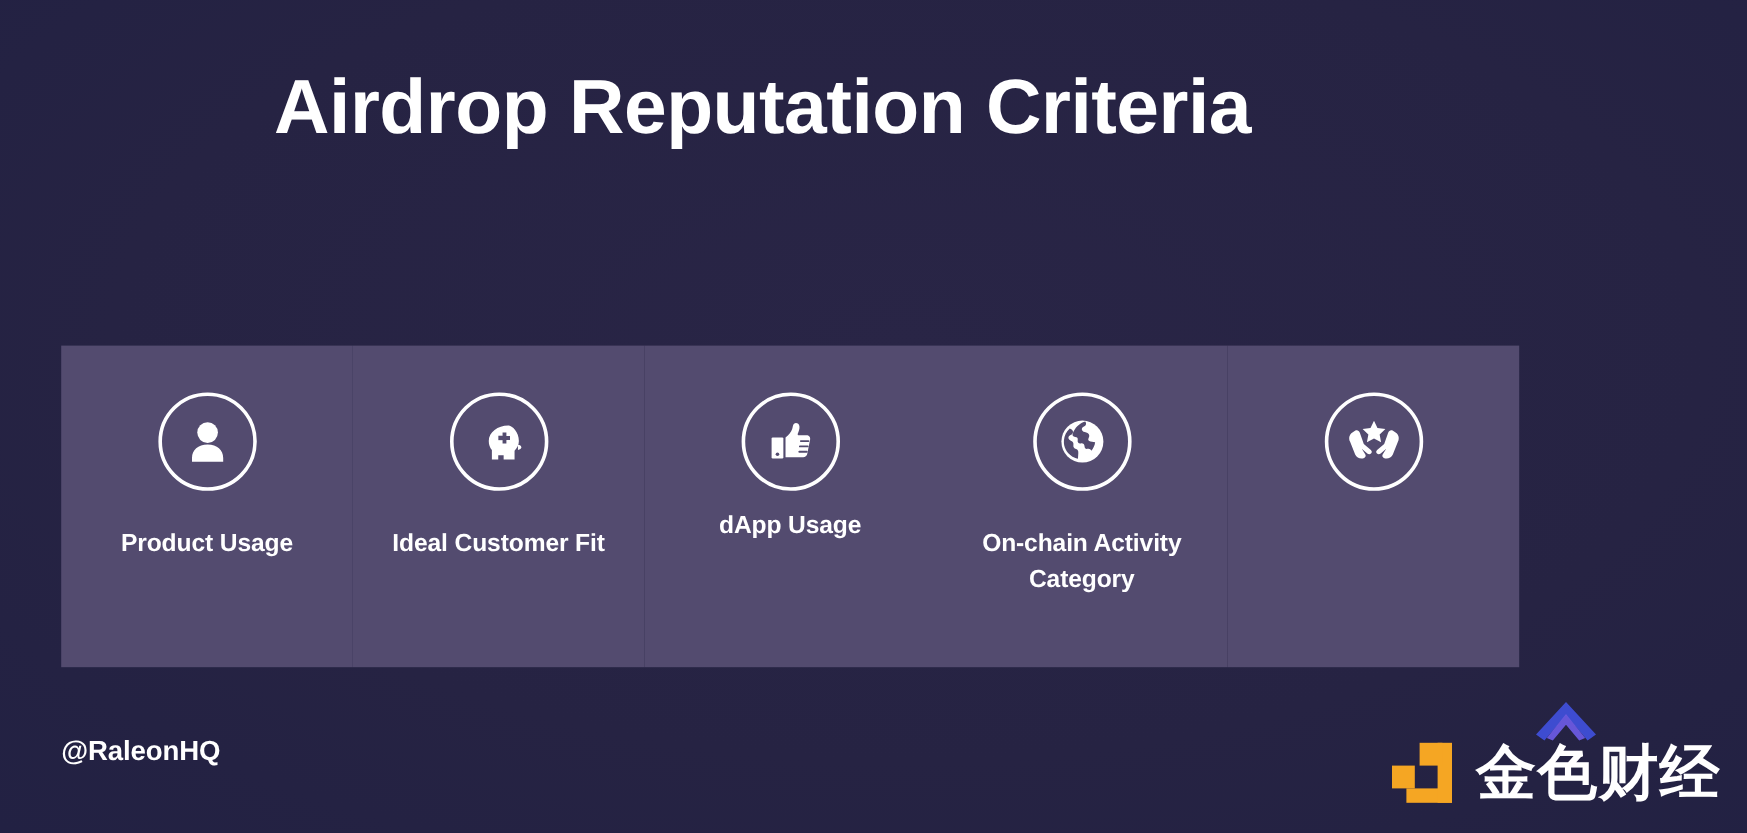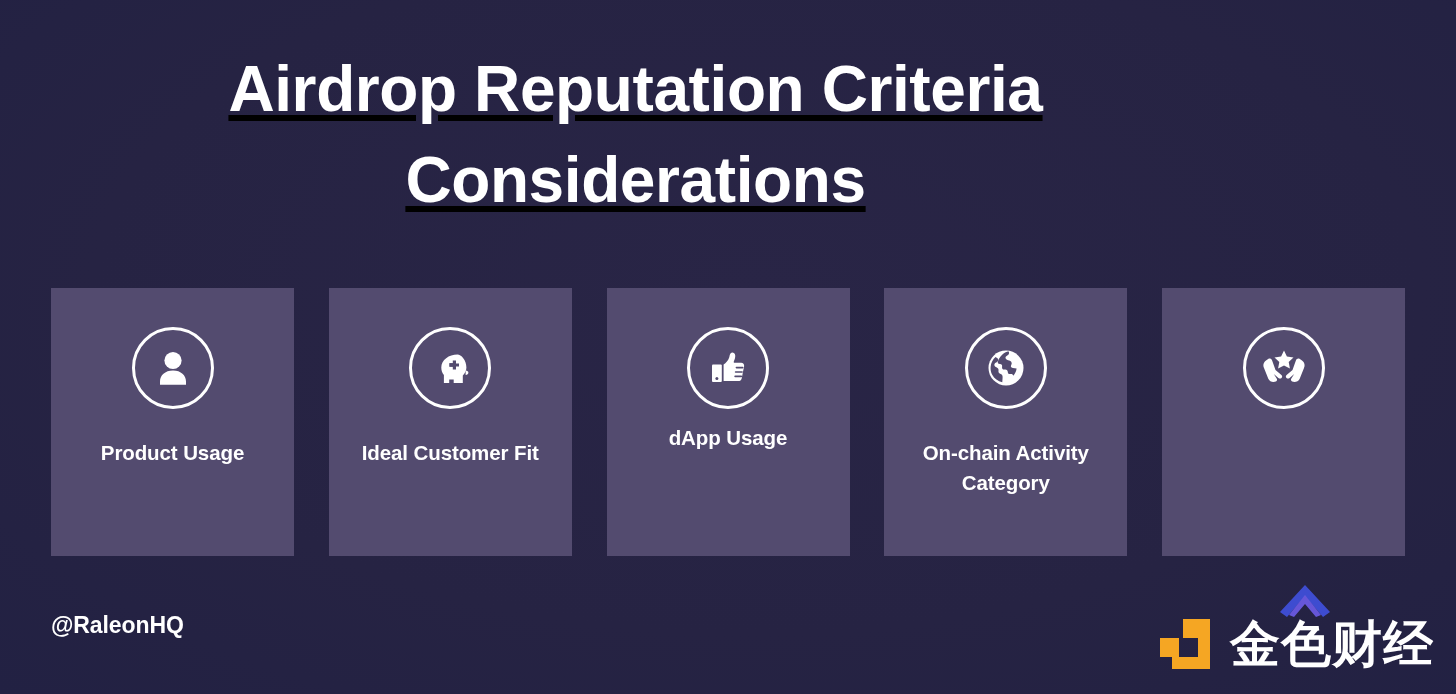--- a/index.html
+++ b/index.html
@@ -25,40 +25,38 @@
 
   
   .title-block {
     position: absolute;
     left: 0;
     top: 44px;
     width: 1271px;
     text-align: center;
     padding: 0 101px;
     box-sizing: border-box;
-    text-decoration: underline;
   }
   .title-line {
     display: block;
     color: #ffffff;
     font-size: 64px;
     font-weight: 700;
     line-height: 1.42;
     letter-spacing: -0.4px;
   }
 
   
   .cards-row {
     position: absolute;
     left: 51px;
     top: 288px;
     width: 1354px;
     height: 268px;
     display: flex;
-    justify-content: space-between;
     align-items: stretch;
   }
   .card {
     width: 243px;
     height: 268px;
     background: #534b6f;
     box-sizing: border-box;
     display: flex;
     flex-direction: column;
     align-items: center;
@@ -174,21 +172,20 @@
     pointer-events: none;
   }
 </style>
 </head>
 <body>
 
 <div id="slide">
 
   <div class="title-block">
     <span class="title-line">Airdrop Reputation Criteria</span>
-    <span class="title-line">Considerations</span>
   </div>
 
   <div class="cards-row">
 
     <div class="card">
       <div class="icon-circle">
         <svg width="46" height="46" viewBox="0 0 46 46" aria-hidden="true">
           <circle cx="23" cy="15.5" r="8.6" fill="#ffffff"></circle>
           <path d="M23 25.5c-8 0-13 4.9-13 11.1v3.2h26v-3.2c0-6.2-5-11.1-13-11.1z" fill="#ffffff"></path>
         </svg>

